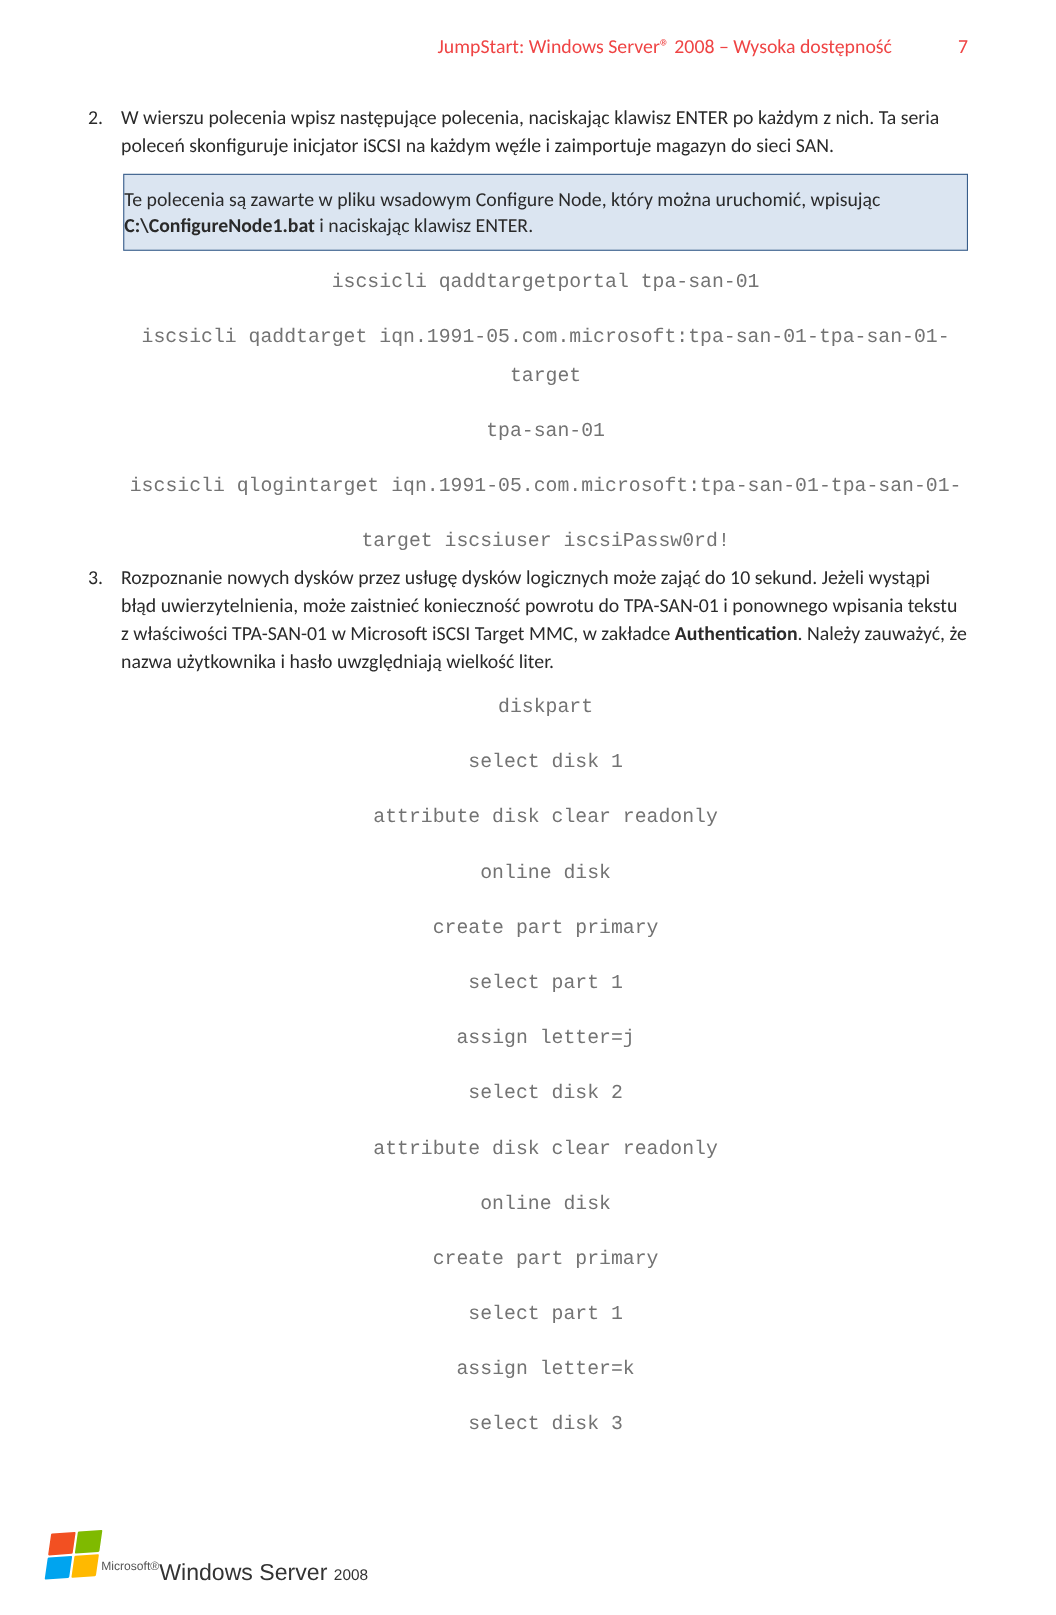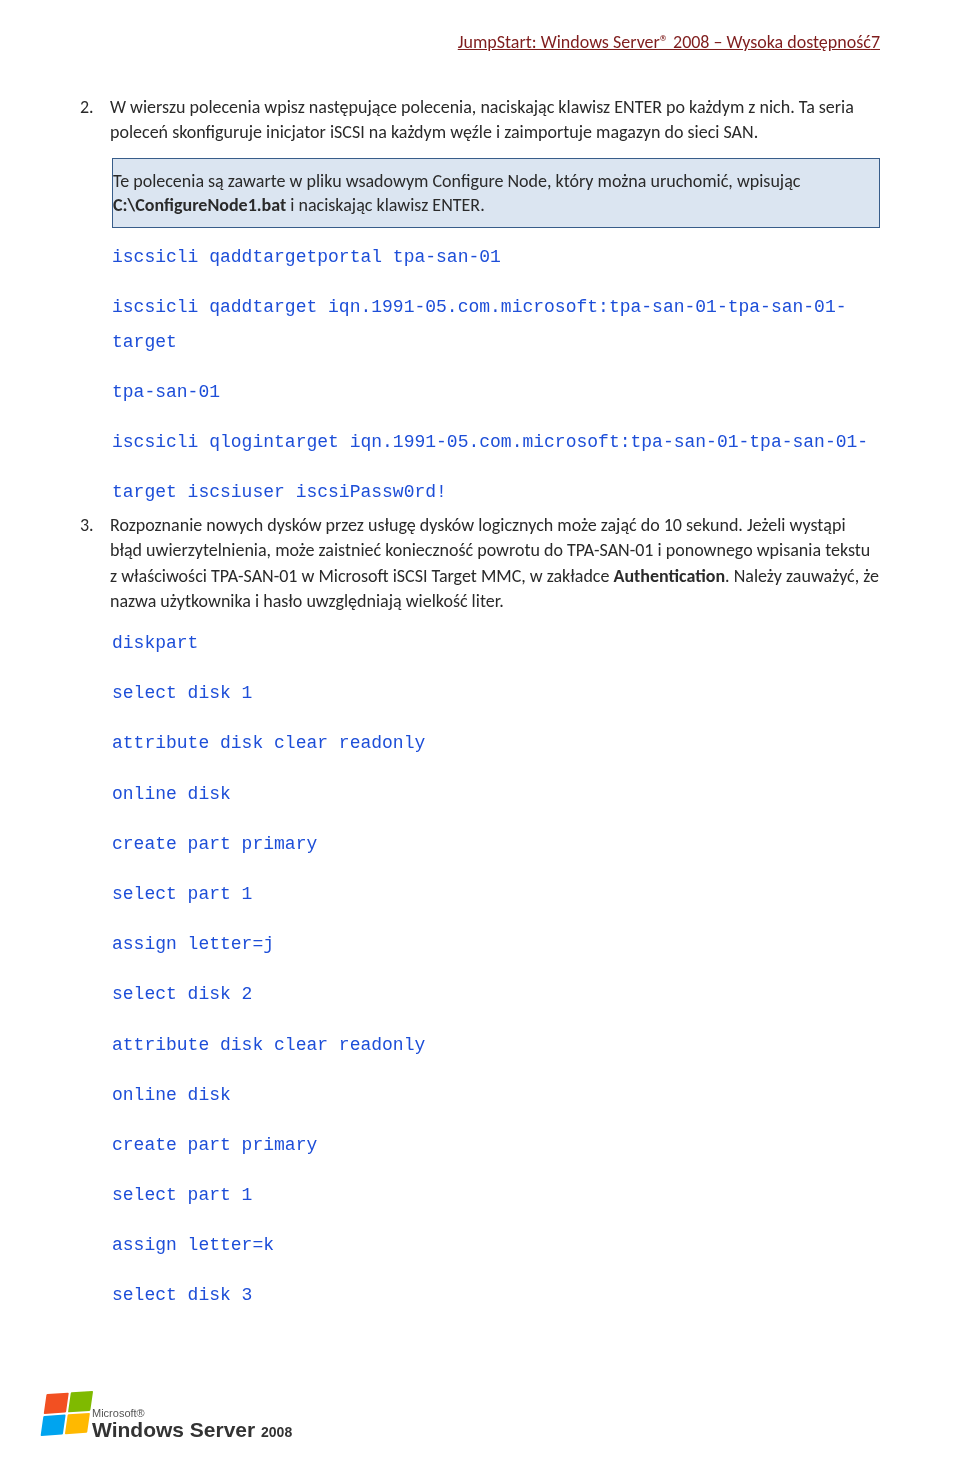--- a/index.html
+++ b/index.html
@@ -10,24 +10,24 @@
     min-height: 1468px;
     position: relative;
     padding: 30px 80px 100px 80px;
     color: #2a2a2a;
     font-size: 18px;
     line-height: 1.4;
   }
   .header-row {
     display: flex;
     justify-content: flex-end;
+    gap: 60px;
     font-size: 18px;
-    color: #7f1d1d;
+    color: #ef4444;
     margin-bottom: 40px;
-    text-decoration: underline;
   }
   .body-item {
     display: flex;
     gap: 6px;
     margin-bottom: 12px;
   }
   .body-item .num {
     min-width: 24px;
   }
   .body-item .txt {
@@ -37,25 +37,26 @@
   .note-box {
     border: 1px solid #385d8a;
     background: #dbe5f1;
     padding: 10px 0;
     margin: 8px 0 12px 32px;
     font-size: 18px;
     line-height: 1.35;
   }
   .code-block {
     font-family: "Courier New", monospace;
-    color: #1d4ed8;
+    color: #737373;
     margin: 0 0 0 32px;
     white-space: pre-line;
     font-size: 18px;
     line-height: 1.9;
+    text-align: center;
   }
   .code-line { display: block; margin-bottom: 4px; }
   .code-break { display: block; height: 12px; }
   .inline-strong { font-weight: 700; margin-top: 11px; }
   .footer-logo {
     position: absolute;
     left: 40px;
     bottom: 28px;
     display: flex;
     align-items: flex-end;
@@ -69,23 +70,23 @@
     grid-template-rows: 1fr 1fr;
     gap: 2px;
     transform: skewX(-12deg) rotate(-4deg) translateY(-4px);
     transform-origin: bottom left;
   }
   .flag div { border-radius: 1px; }
   .flag .r { background: #f25022; }
   .flag .g { background: #7fba00; }
   .flag .b { background: #00a4ef; }
   .flag .y { background: #ffb900; }
-  .logo-text { display: flex; flex-direction: column; line-height: 1; }
+  .logo-text { display: flex; line-height: 1; }
   .logo-ms { font-size: 11px; color: #555; font-family: "Segoe UI", sans-serif; }
-  .logo-ws { font-size: 21px; color: #333; font-family: "Segoe UI", sans-serif; font-weight: 700; }
+  .logo-ws { font-size: 21px; color: #333; font-family: "Segoe UI", sans-serif; font-weight: 400; }
   .logo-ws .year { font-size: 14px; vertical-align: baseline; }
 </style>
 </head>
 <body>
 
 <div class="header-row">
   <span>JumpStart: Windows Server® 2008 – Wysoka dostępność</span>
   <span>7</span>
 </div>
 

